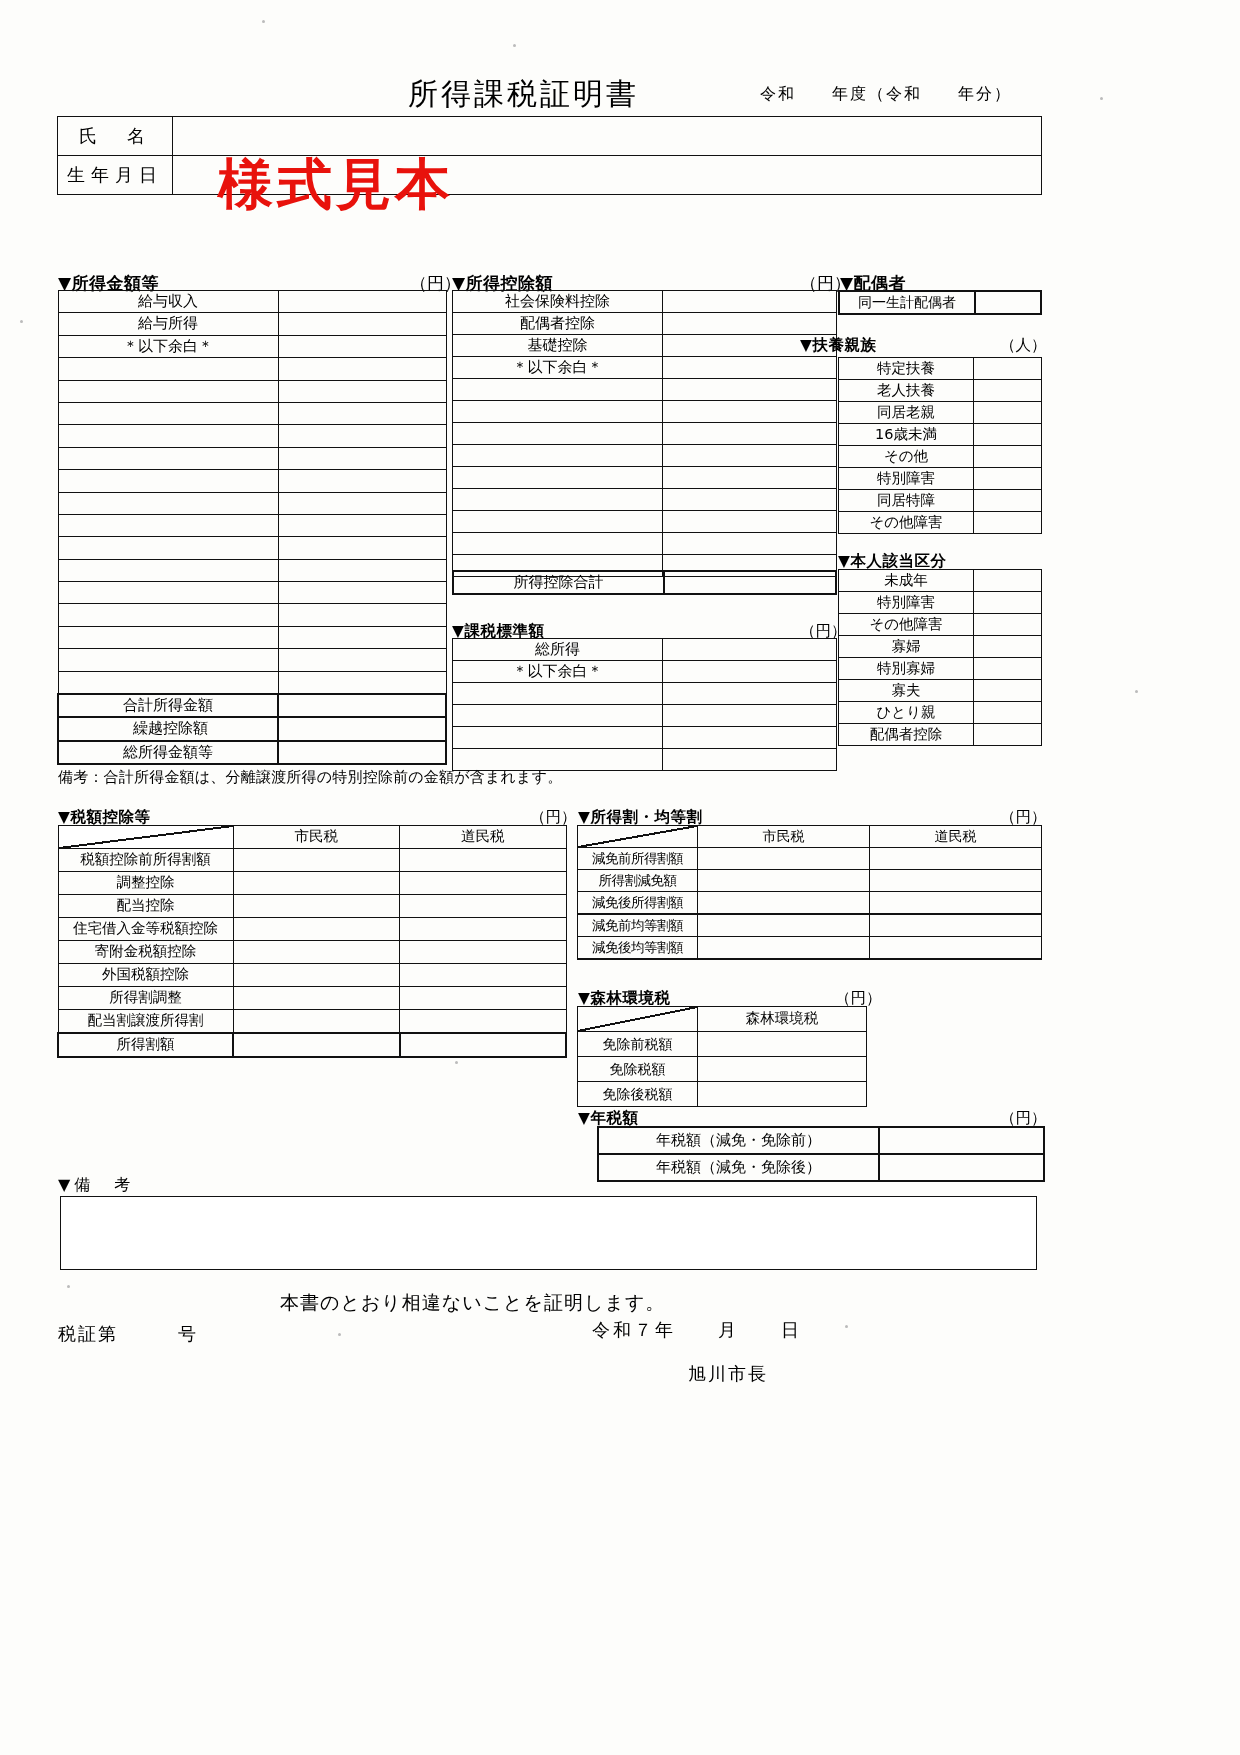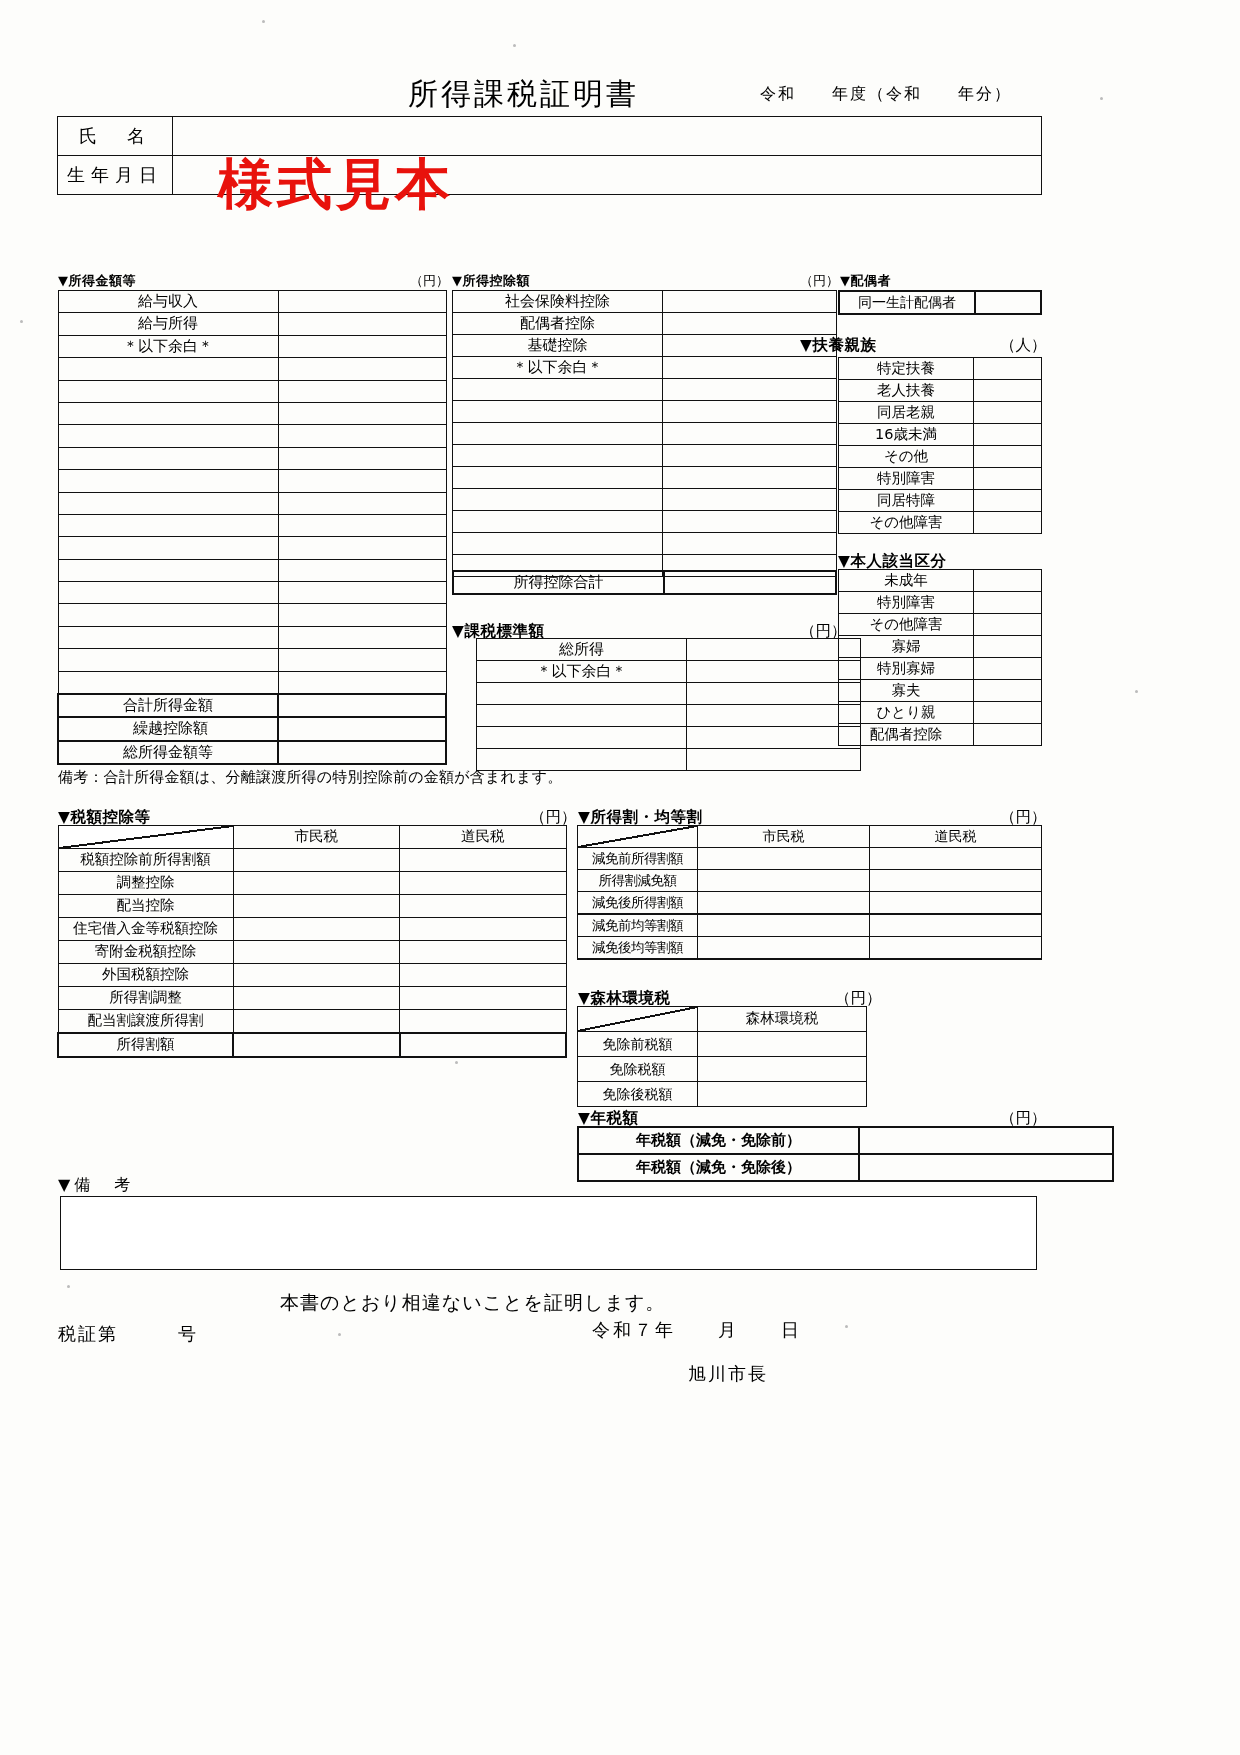--- a/index.html
+++ b/index.html
@@ -49,40 +49,40 @@
   #hdr td.lbl{width:110px;}
   #hdr td.val{letter-spacing:0;}
   #stamp{
     position:absolute;left:218px;top:148px;
     color:#e8120c;font-size:55px;font-weight:700;
     letter-spacing:4px;
     font-family:"DejaVu Sans","Liberation Sans",sans-serif;
     pointer-events:none;
   }
   
-  .colhead{position:absolute;font-size:13px;text-align:center;}
+  .colhead{position:absolute;font-size:17px;text-align:center;}
   #lbl-income{left:58px;top:272px;}
   #yen-income{left:410px;top:272px;}
   #lbl-ded{left:452px;top:272px;}
   #yen-ded{left:800px;top:272px;}
   #lbl-spouse{left:840px;top:272px;}
   
   #income{position:absolute;left:57px;top:290px;width:390px;}
   #income td{height:21.4px;}
   #income td.name{width:215px;}
   
   #deduction{position:absolute;left:452px;top:290px;width:385px;}
   #deduction td.name{width:205px;}
   #ded-total{position:absolute;left:452px;top:570px;width:385px;}
   #ded-total td.name{width:205px;}
   #ded-total td{border-width:2.2px;}
   
   #lbl-taxbase{position:absolute;left:452px;top:621px;font-size:15.5px;}
   #yen-taxbase{position:absolute;left:800px;top:621px;font-size:15.5px;}
-  #taxbase{position:absolute;left:476px;top:638px;width:385px;}
+  #taxbase{position:absolute;left:452px;top:638px;width:385px;}
   #taxbase td.name{width:205px;}
   
   #spouse{position:absolute;left:838px;top:290px;width:204px;}
   #spouse td.name{width:130px;font-size:14px;}
   #lbl-dep{position:absolute;left:800px;top:335px;font-size:15.5px;text-align:right;}
   #nin-dep{position:absolute;left:1000px;top:335px;font-size:15.5px;}
   #dependents{position:absolute;left:838px;top:357px;width:204px;}
   #dependents td.name{width:130px;font-size:14.5px;}
   #lbl-self{position:absolute;left:838px;top:551px;font-size:15.5px;}
   #self{position:absolute;left:838px;top:569px;width:204px;}
@@ -120,21 +120,21 @@
   #forest td{height:24px;font-size:14.5px;}
   #forest td.name{width:115px;font-size:14px;}
   #forest td.diag{position:relative;overflow:hidden;}
   #forest td.diag::after{
     content:"";position:absolute;left:0;top:0;width:100%;height:100%;
     background:linear-gradient(to bottom right,transparent calc(50% - 1px),#111 calc(50% - 1px),#111 calc(50% + 1px),transparent calc(50% + 1px));
   }
   
   #lbl-annual{position:absolute;left:578px;top:1108px;font-size:15.5px;}
   #yen-annual{position:absolute;left:1000px;top:1108px;font-size:15.5px;}
-  #annual{position:absolute;left:577px;top:1126px;width:537px;font-weight:bold;}
+  #annual{position:absolute;left:597px;top:1126px;width:448px;}
   #annual td{height:25px;font-size:15px;}
   #annual td.name{width:275px;}
   
   #lbl-remarks{position:absolute;left:58px;top:1175px;font-size:16px;letter-spacing:4px;}
   #remarks-box{
     position:absolute;left:60px;top:1196px;width:975px;height:72px;
     border:1.6px solid #111;background:#fff;
   }
   
   #certify{

